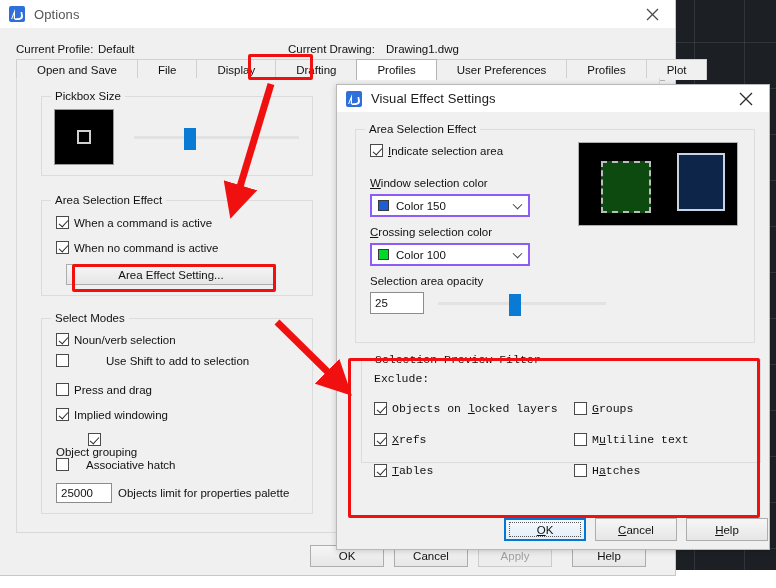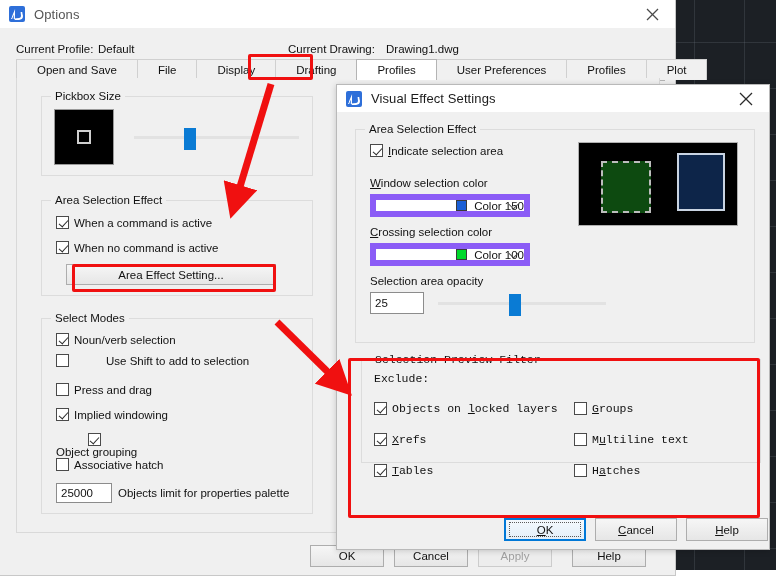--- a/index.html
+++ b/index.html
@@ -240,26 +240,25 @@
     background: #fff;
     font-size: 11.5px;
     color: #111;
     display: flex; align-items: center;
     padding-left: 4px;
   }
 
   
   .combo {
     position: absolute;
-    border: 6px solid #8b5cf6;
+    border: 2px solid #8b5cf6;
     background: #fff;
     display: flex; align-items: center;
     font-size: 11.5px; color: #111;
     padding-left: 6px;
-    justify-content: flex-end;
   }
   .swatch {
     width: 11px; height: 11px;
     border: 1px solid #3a3a3a;
     margin-right: 7px;
     flex: 0 0 auto;
   }
   .combo .chev {
     position: absolute; right: 7px; top: 50%;
     width: 7px; height: 7px;
@@ -386,21 +385,21 @@
         <span class="cblabel">Press and drag</span>
       </div>
       <div class="cbrow" style="left:14px; top:89px;">
         <span class="cbox checked"></span>
         <span class="cblabel">Implied windowing</span>
       </div>
       <div class="cbrow" style="left:14px; top:114px;flex-direction:column;">
         <span class="cbox checked"></span>
         <span class="cblabel">Object grouping</span>
       </div>
-      <div class="cbrow" style="left:14px; top:139px;">
+      <div class="cbrow" style="left:14px; top:139px;gap:12px;">
         <span class="cbox"></span>
         <span class="cblabel">Associative hatch</span>
       </div>
 
       <div class="txtin" style="position:absolute; left:14px; top:164px; width:56px; height:20px;">25000</div>
       <div class="lbl-static" style="left:76px; top:168px;">Objects limit for properties palette</div>
     </div>
   </div>
 
   <div class="btn" style="position:absolute; left:310px; top:545px; width:74px; height:22px;">OK</div>

